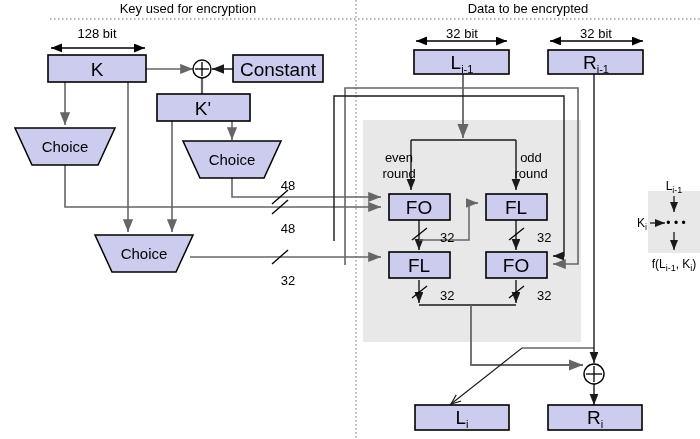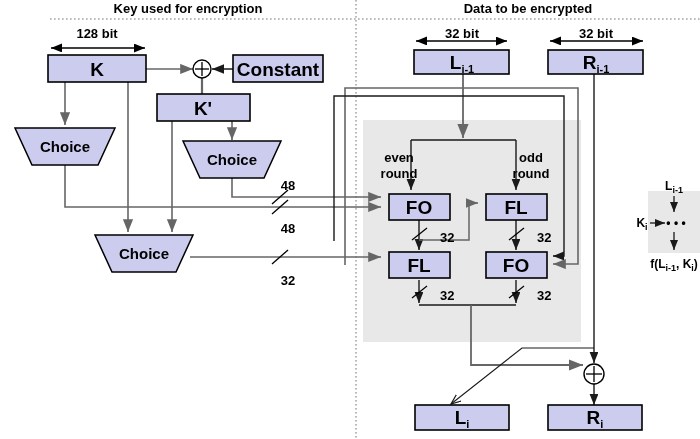--- a/index.html
+++ b/index.html
@@ -1,18 +1,18 @@
 <!DOCTYPE html>
 <html><head>
 <meta charset="utf-8">
 <style>
   html,body{margin:0;padding:0;background:#ffffff;}
   body{width:700px;height:439px;overflow:hidden;
        font-family:"Liberation Sans","DejaVu Sans",sans-serif;}
-  #stage{position:relative;width:562px;height:439px;font-weight:bold;}
+  #stage{position:relative;width:562px;height:439px;}
   #stage svg{position:absolute;left:0;top:0;}
   .ttl{font-size:13px;fill:#000;}
   .lbl{font-size:13px;fill:#000;}
   .bitlbl{font-size:13px;fill:#000;}
   .boxtext{font-size:15px;fill:#000;}
   .bigtext{font-size:19px;fill:#000;}
   .legtext{font-size:12px;fill:#000;}
 </style>
 </head>
 <body>

